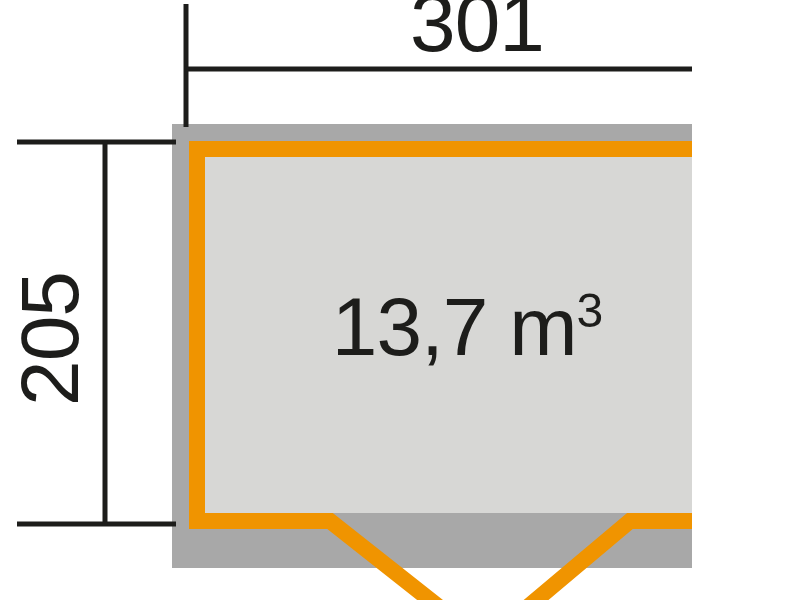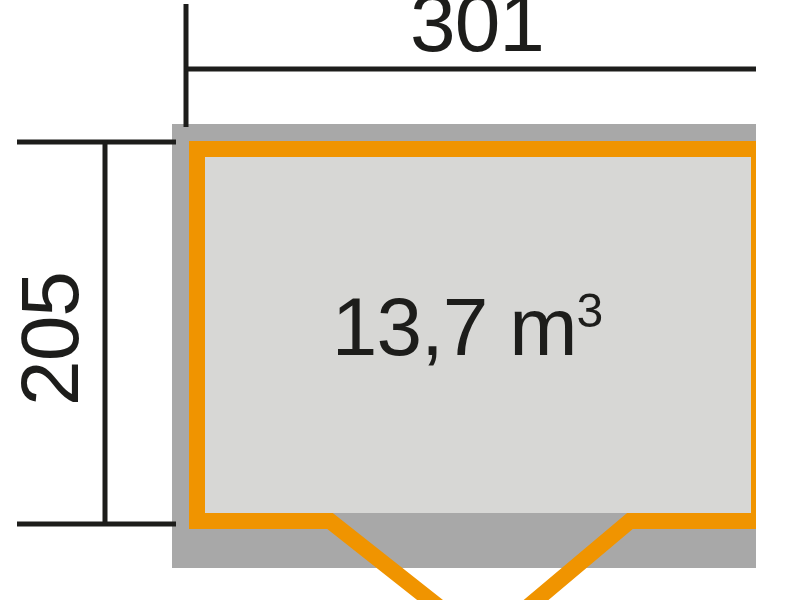--- a/index.html
+++ b/index.html
@@ -2,21 +2,21 @@
 <html><head>
 <meta charset="utf-8">
 <style>
   html, body {
     margin: 0;
     padding: 0;
     background: #ffffff;
   }
   .stage {
     position: relative;
-    width: 756px;
+    width: 692px;
     height: 600px;
     overflow: hidden;
     background: #ffffff;
     font-family: "Liberation Sans", sans-serif;
   }
   svg { display: block; }
   text {
     font-family: "Liberation Sans", sans-serif;
     letter-spacing: -1px;
   }

